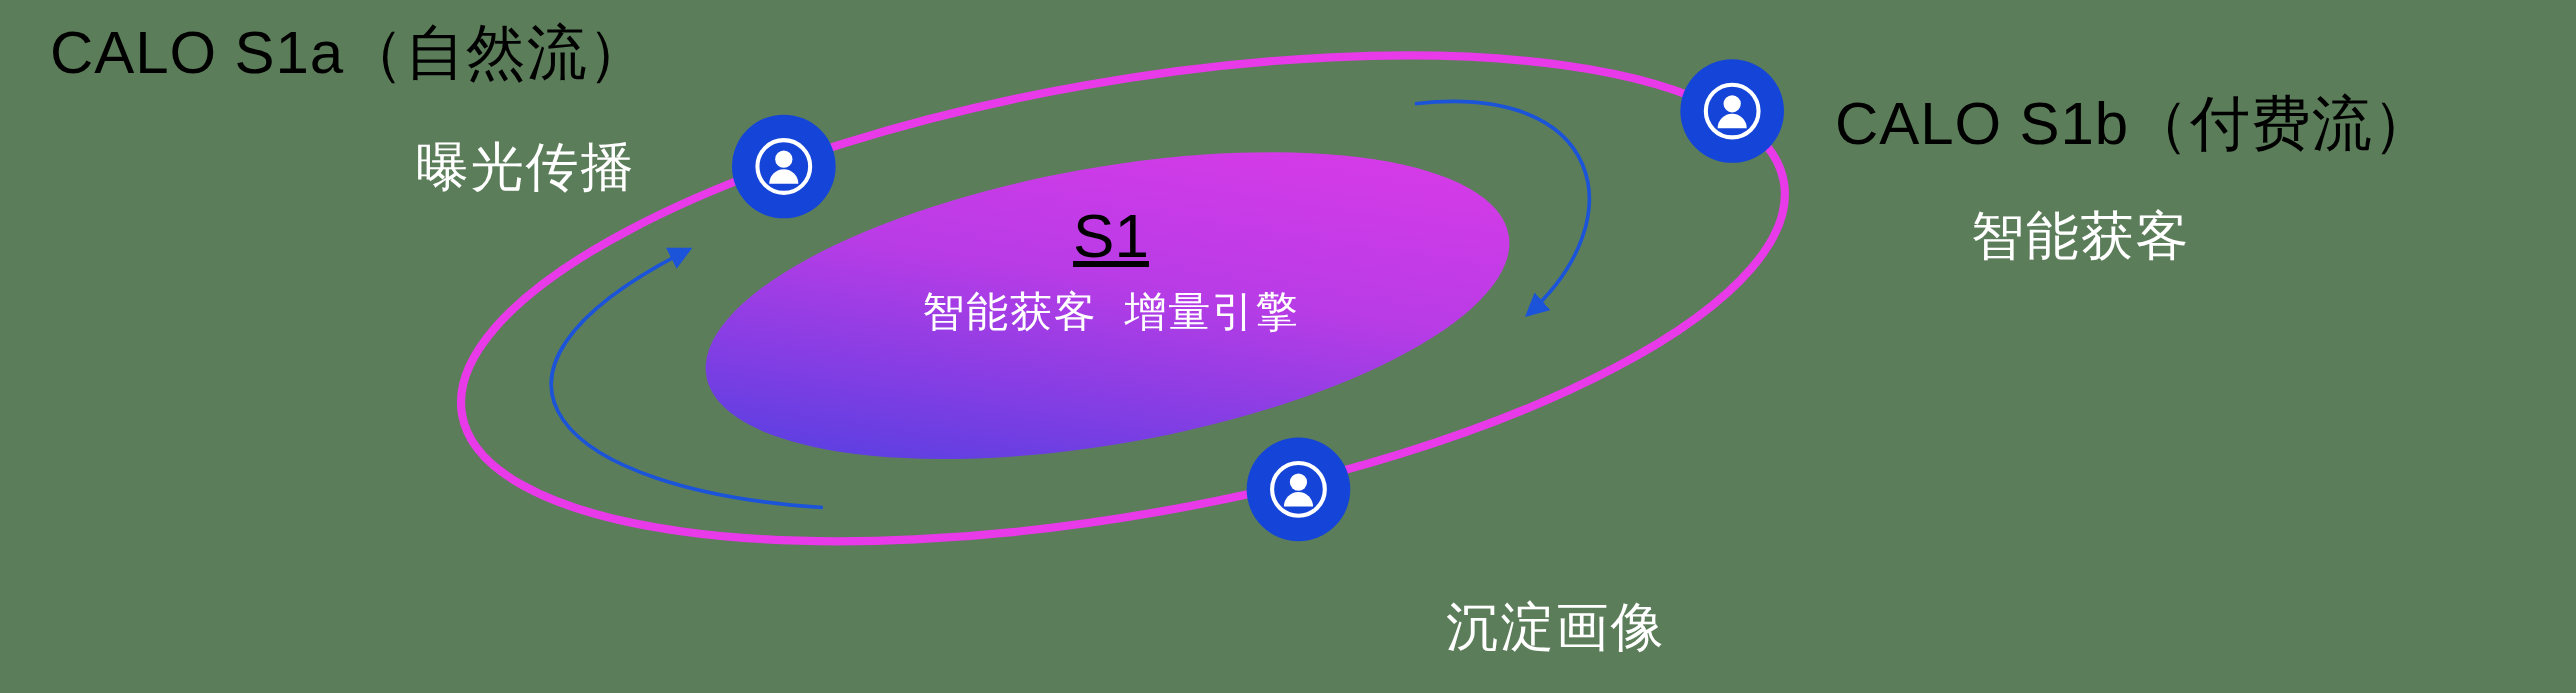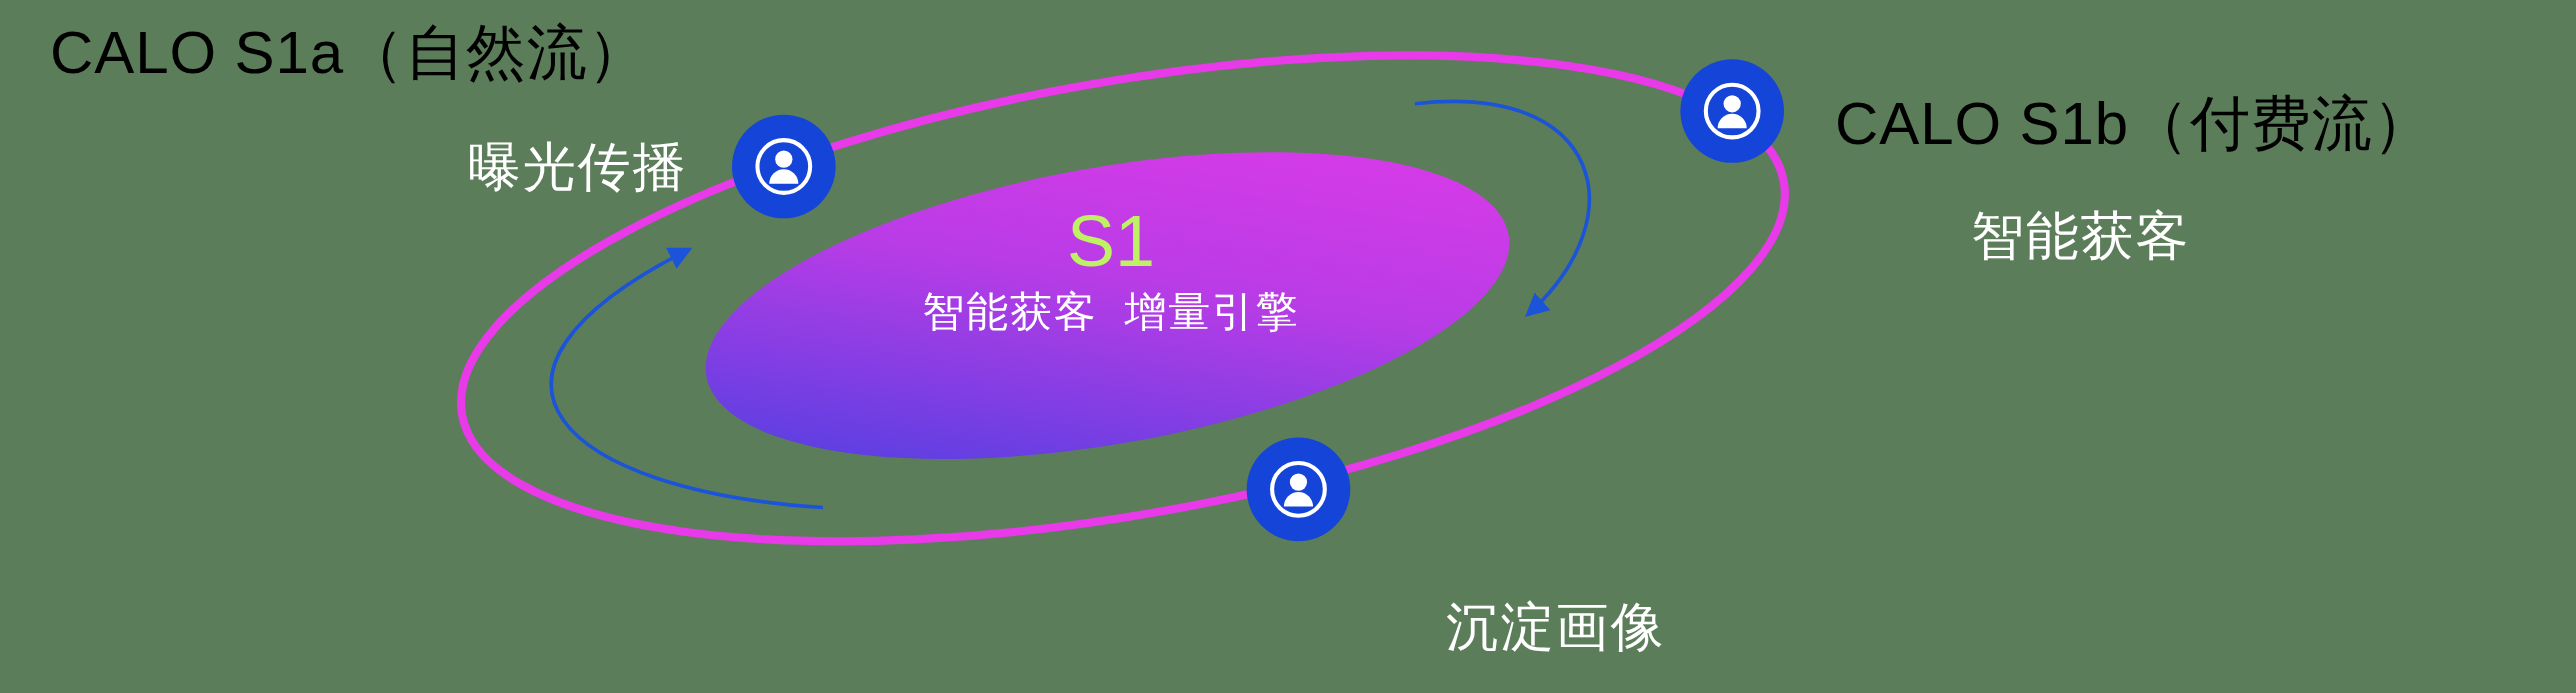--- a/index.html
+++ b/index.html
@@ -31,34 +31,35 @@
     font-weight: 500;
     letter-spacing: 0.9px;
   }
   .label-white {
     color: #ffffff;
     font-size: 53px;
     font-weight: 400;
     letter-spacing: 1.8px;
   }
   #core-title {
-    color: #bef264;
-    font-size: 72px;
+    color: #000000;
+    font-size: 62px;
     font-weight: 500;
     transform: translateX(-50%);
+    text-decoration: underline;
   }
   #core-subtitle {
     color: #ffffff;
     font-size: 42px;
     font-weight: 400;
     letter-spacing: 1.8px;
     transform: translateX(-50%);
   }
   #label-s1a { left: 50px;   top: 20px;  }
-  #sub-s1a   { left: 468px;  top: 138px; text-align: right; }
+  #sub-s1a   { left: 416px;  top: 138px; text-align: right; }
   #label-s1b { left: 1835px; top: 91px; text-align: center; }
   #sub-s1b   { left: 1971px; top: 207px; }
   #label-s1c { left: 1384px; top: 502px; }
   #sub-s1c   { left: 1446px; top: 598px; text-align: right; }
   #core-title    { left: 1111px; top: 202px; }
   #core-subtitle { left: 1111px; top: 289px; }
 </style>
 </head>
 <body>
 

